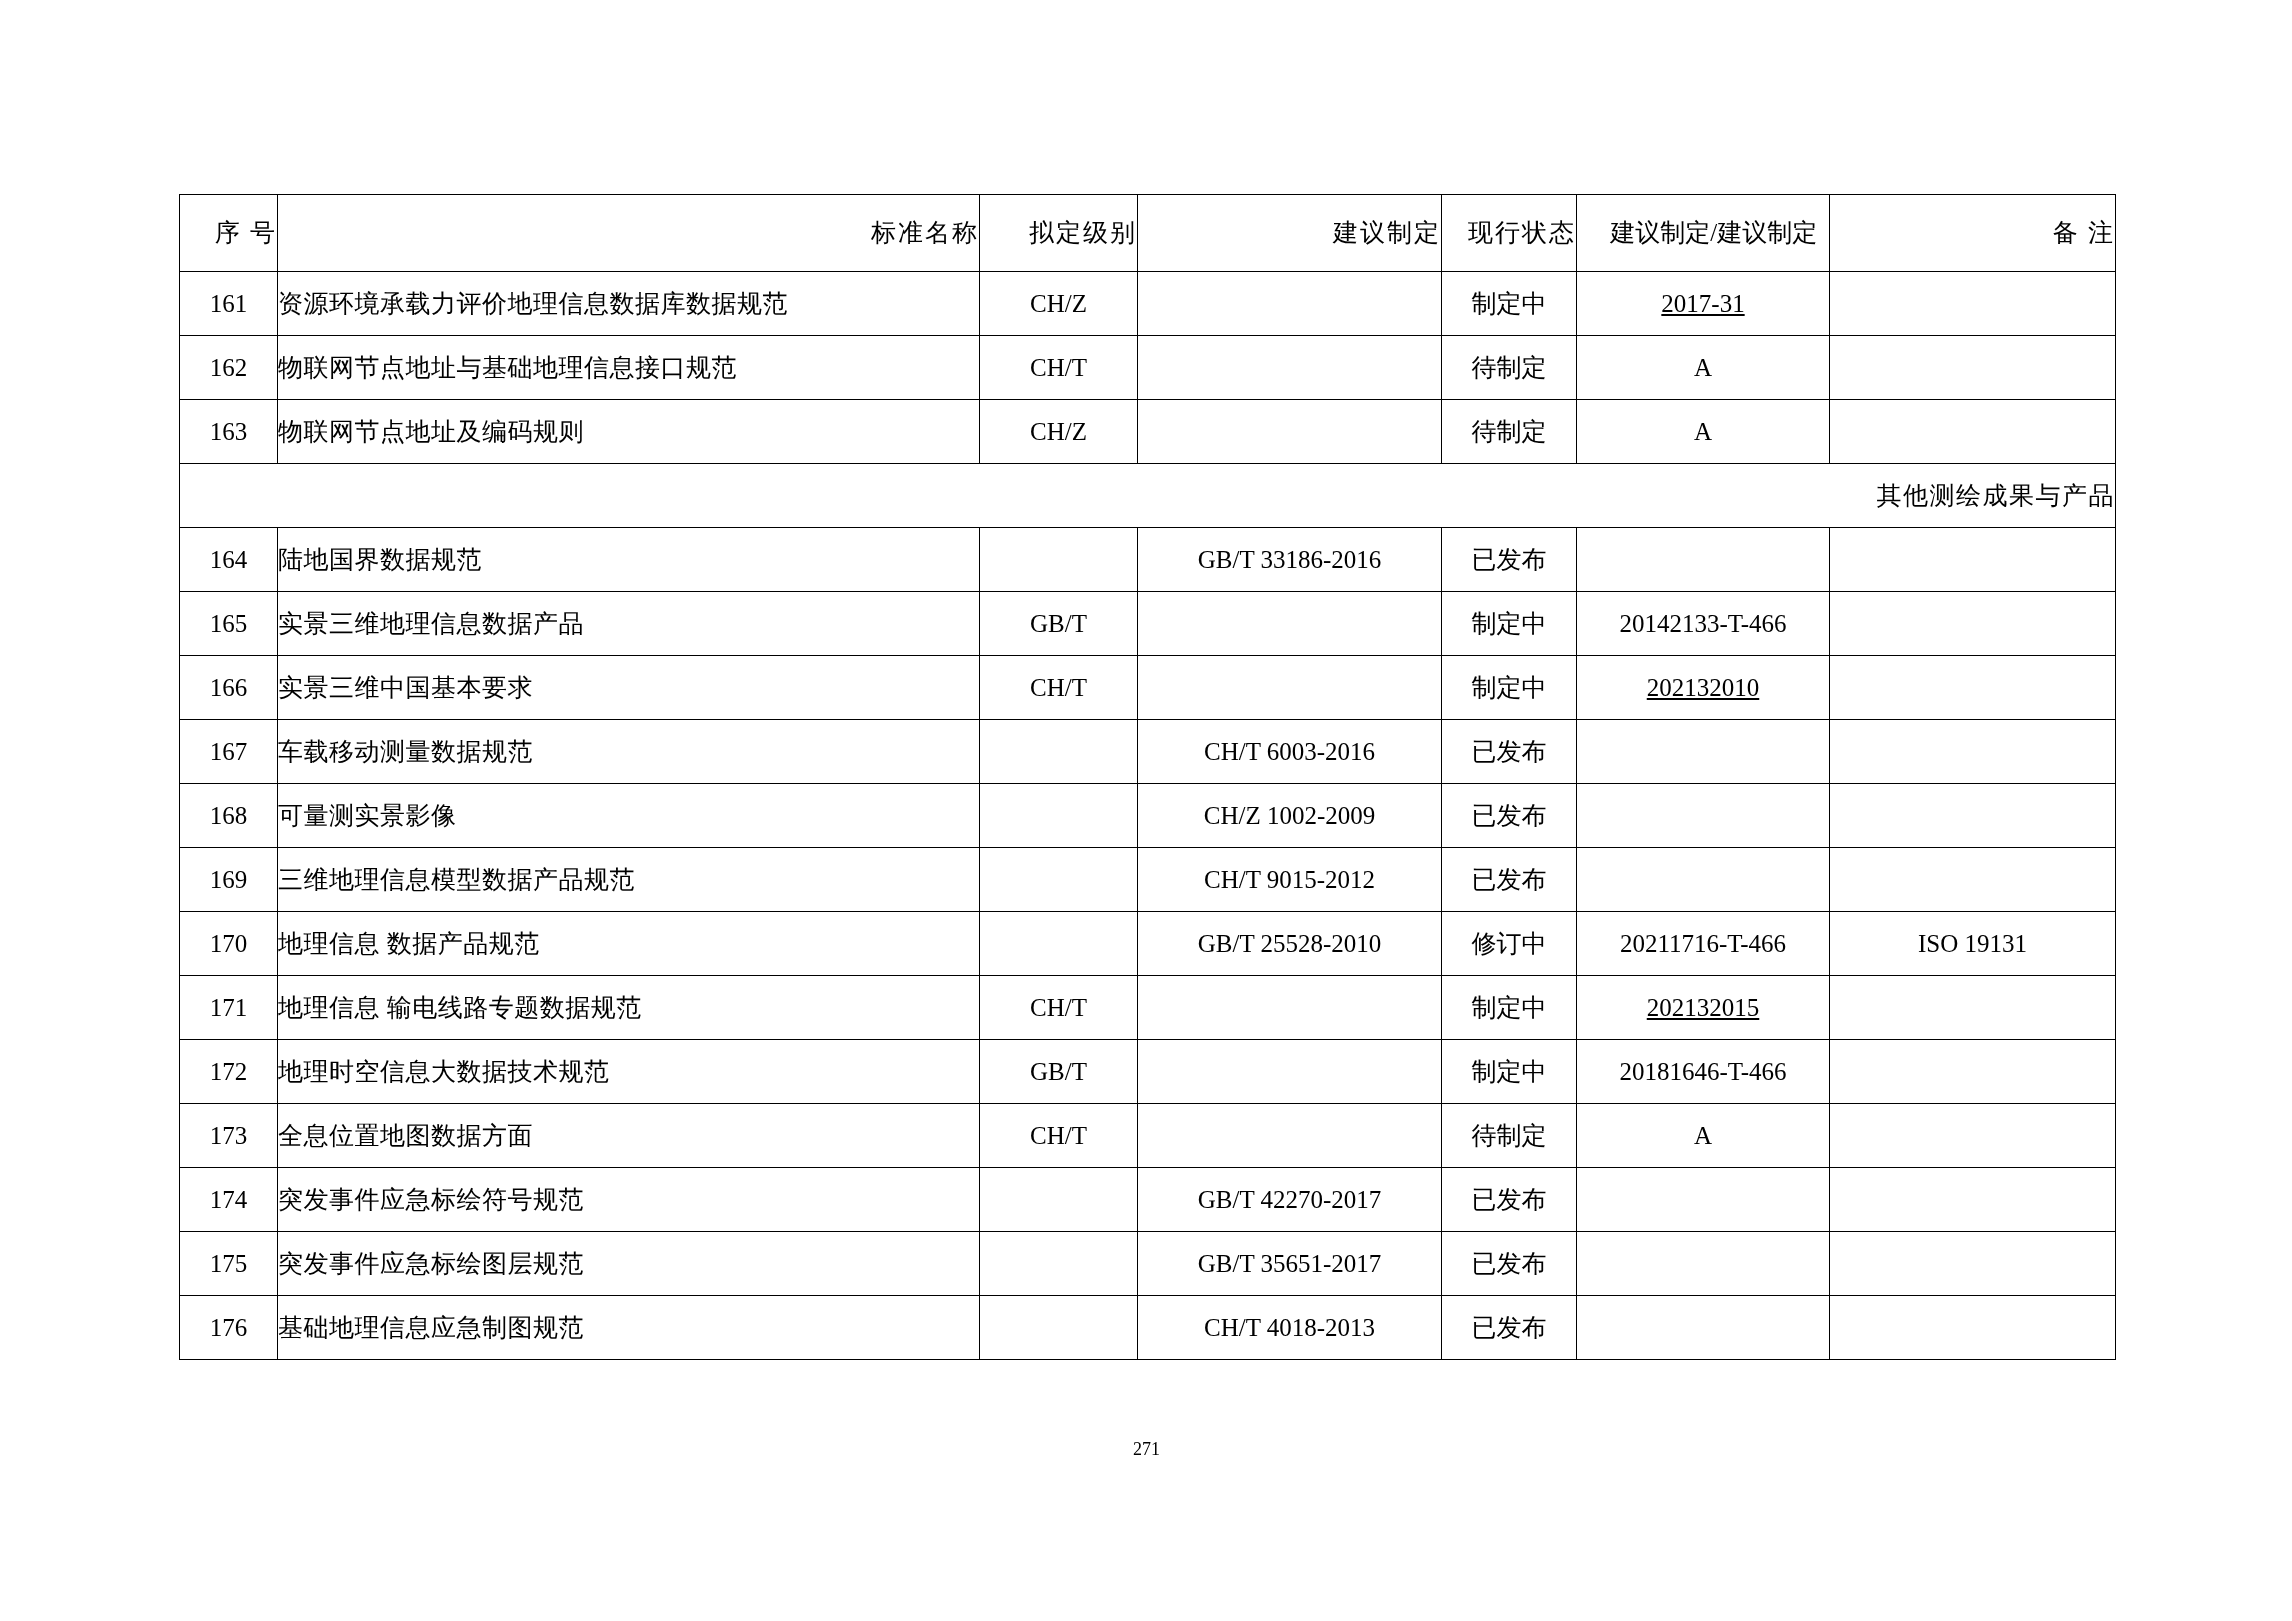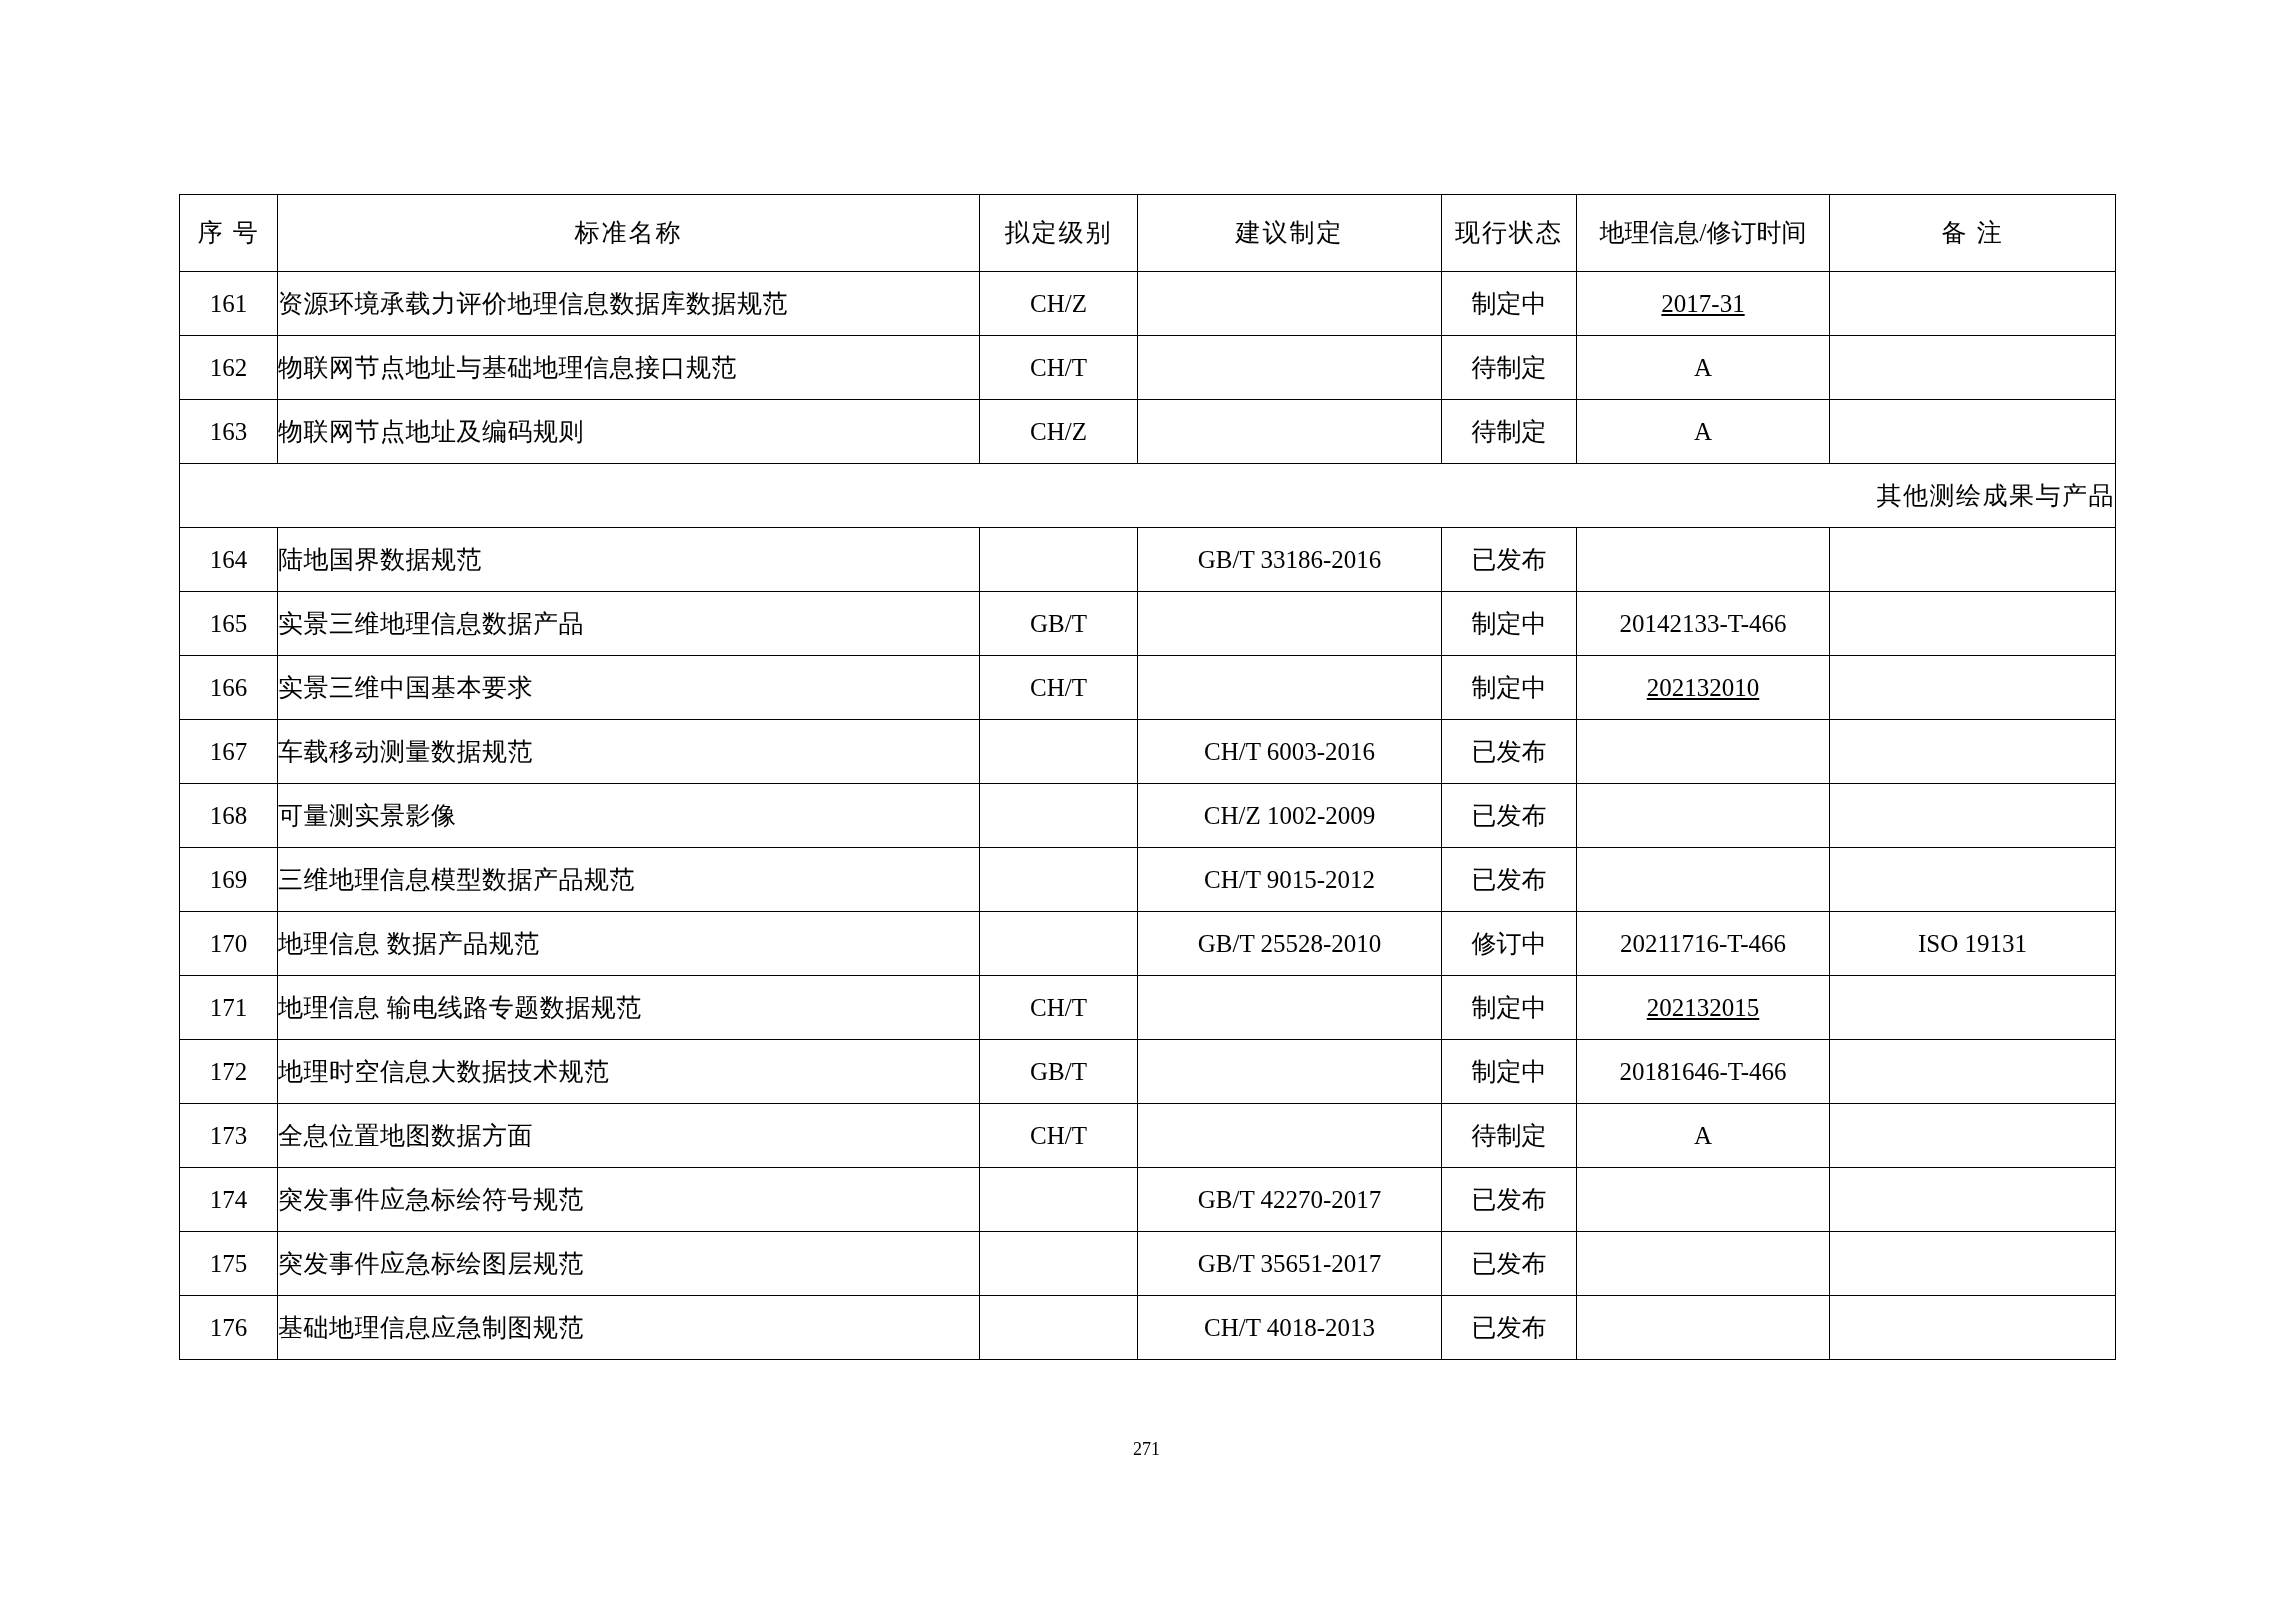--- a/index.html
+++ b/index.html
@@ -47,21 +47,21 @@
   col.c-no      { width: 98px; }
   col.c-name    { width: 702px; }
   col.c-level   { width: 158px; }
   col.c-code    { width: 304px; }
   col.c-status  { width: 135px; }
   col.c-time    { width: 253px; }
   col.c-remark  { width: 286px; }
 
   thead td {
     height: 76px;
-    text-align: center;
+    text-align: right;
     letter-spacing: 2px;
   }
   thead td.hdr-two {
     letter-spacing: 0px;
     line-height: 1.3;
     padding: 0 11.8px;
   }
   tbody td {
     height: 63px;
   }
@@ -112,21 +112,21 @@
         <col class="c-time">
         <col class="c-remark">
       </colgroup>
       <thead>
         <tr>
           <td>序 号</td>
           <td>标准名称</td>
           <td>拟定级别</td>
           <td>建议制定</td>
           <td>现行状态</td>
-          <td class="hdr-two">地理信息/修订时间</td>
+          <td class="hdr-two">建议制定/建议制定</td>
           <td>备  注</td>
         </tr>
       </thead>
       <tbody id="table-body">
           <tr>
             <td class="cell-no">161</td>
             <td class="cell-name">资源环境承载力评价地理信息数据库数据规范</td>
             <td class="cell-center">CH/Z</td>
             <td class="cell-center"></td>
             <td class="cell-center">制定中</td>

